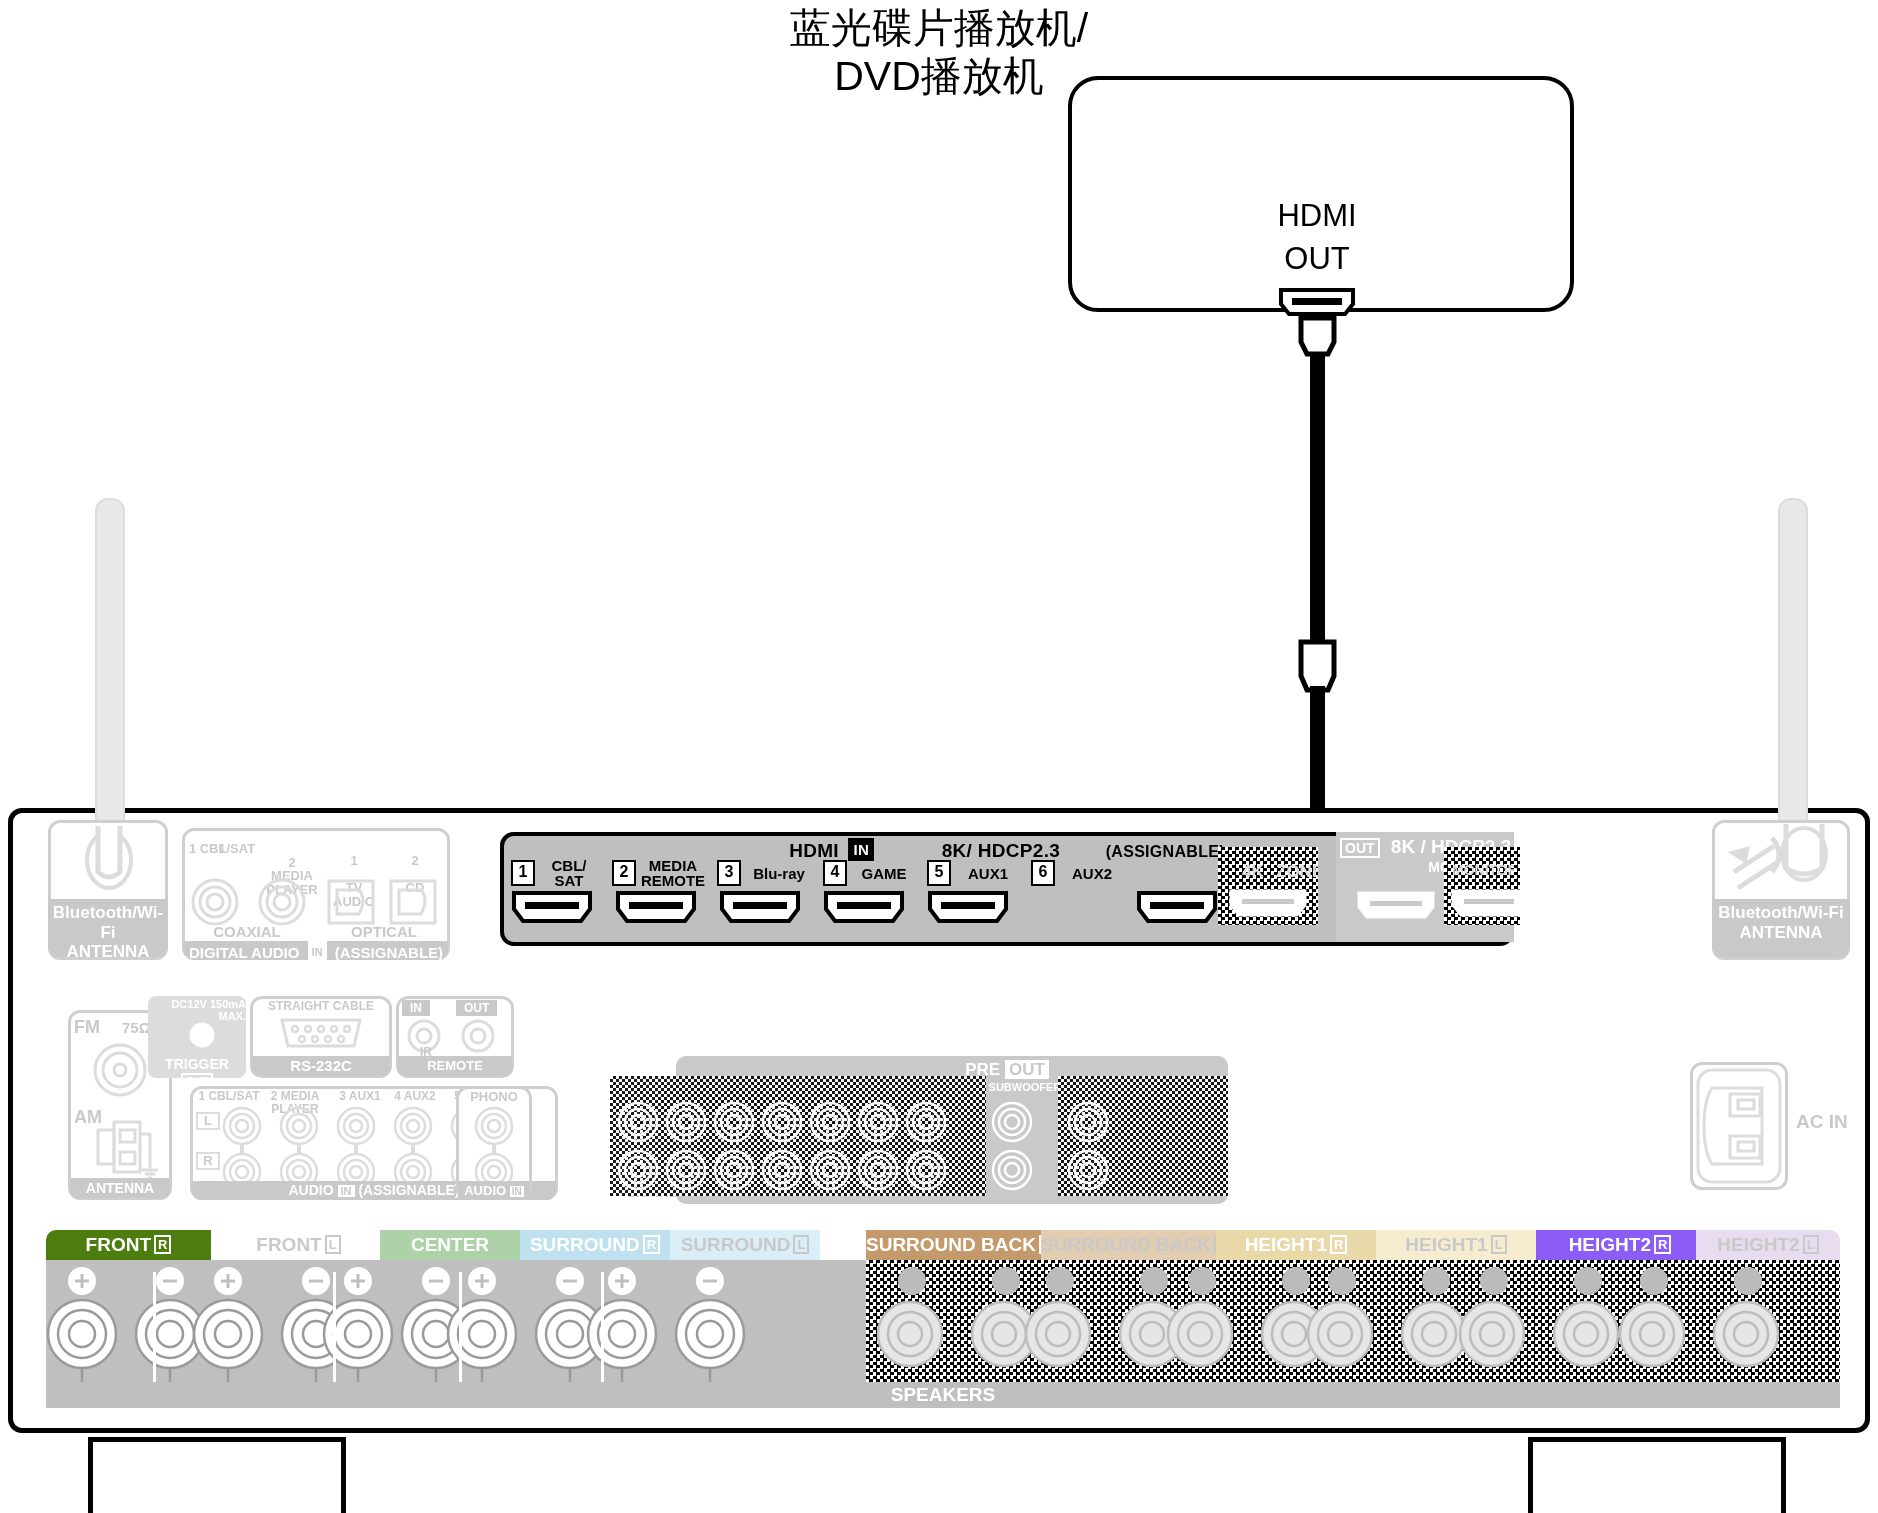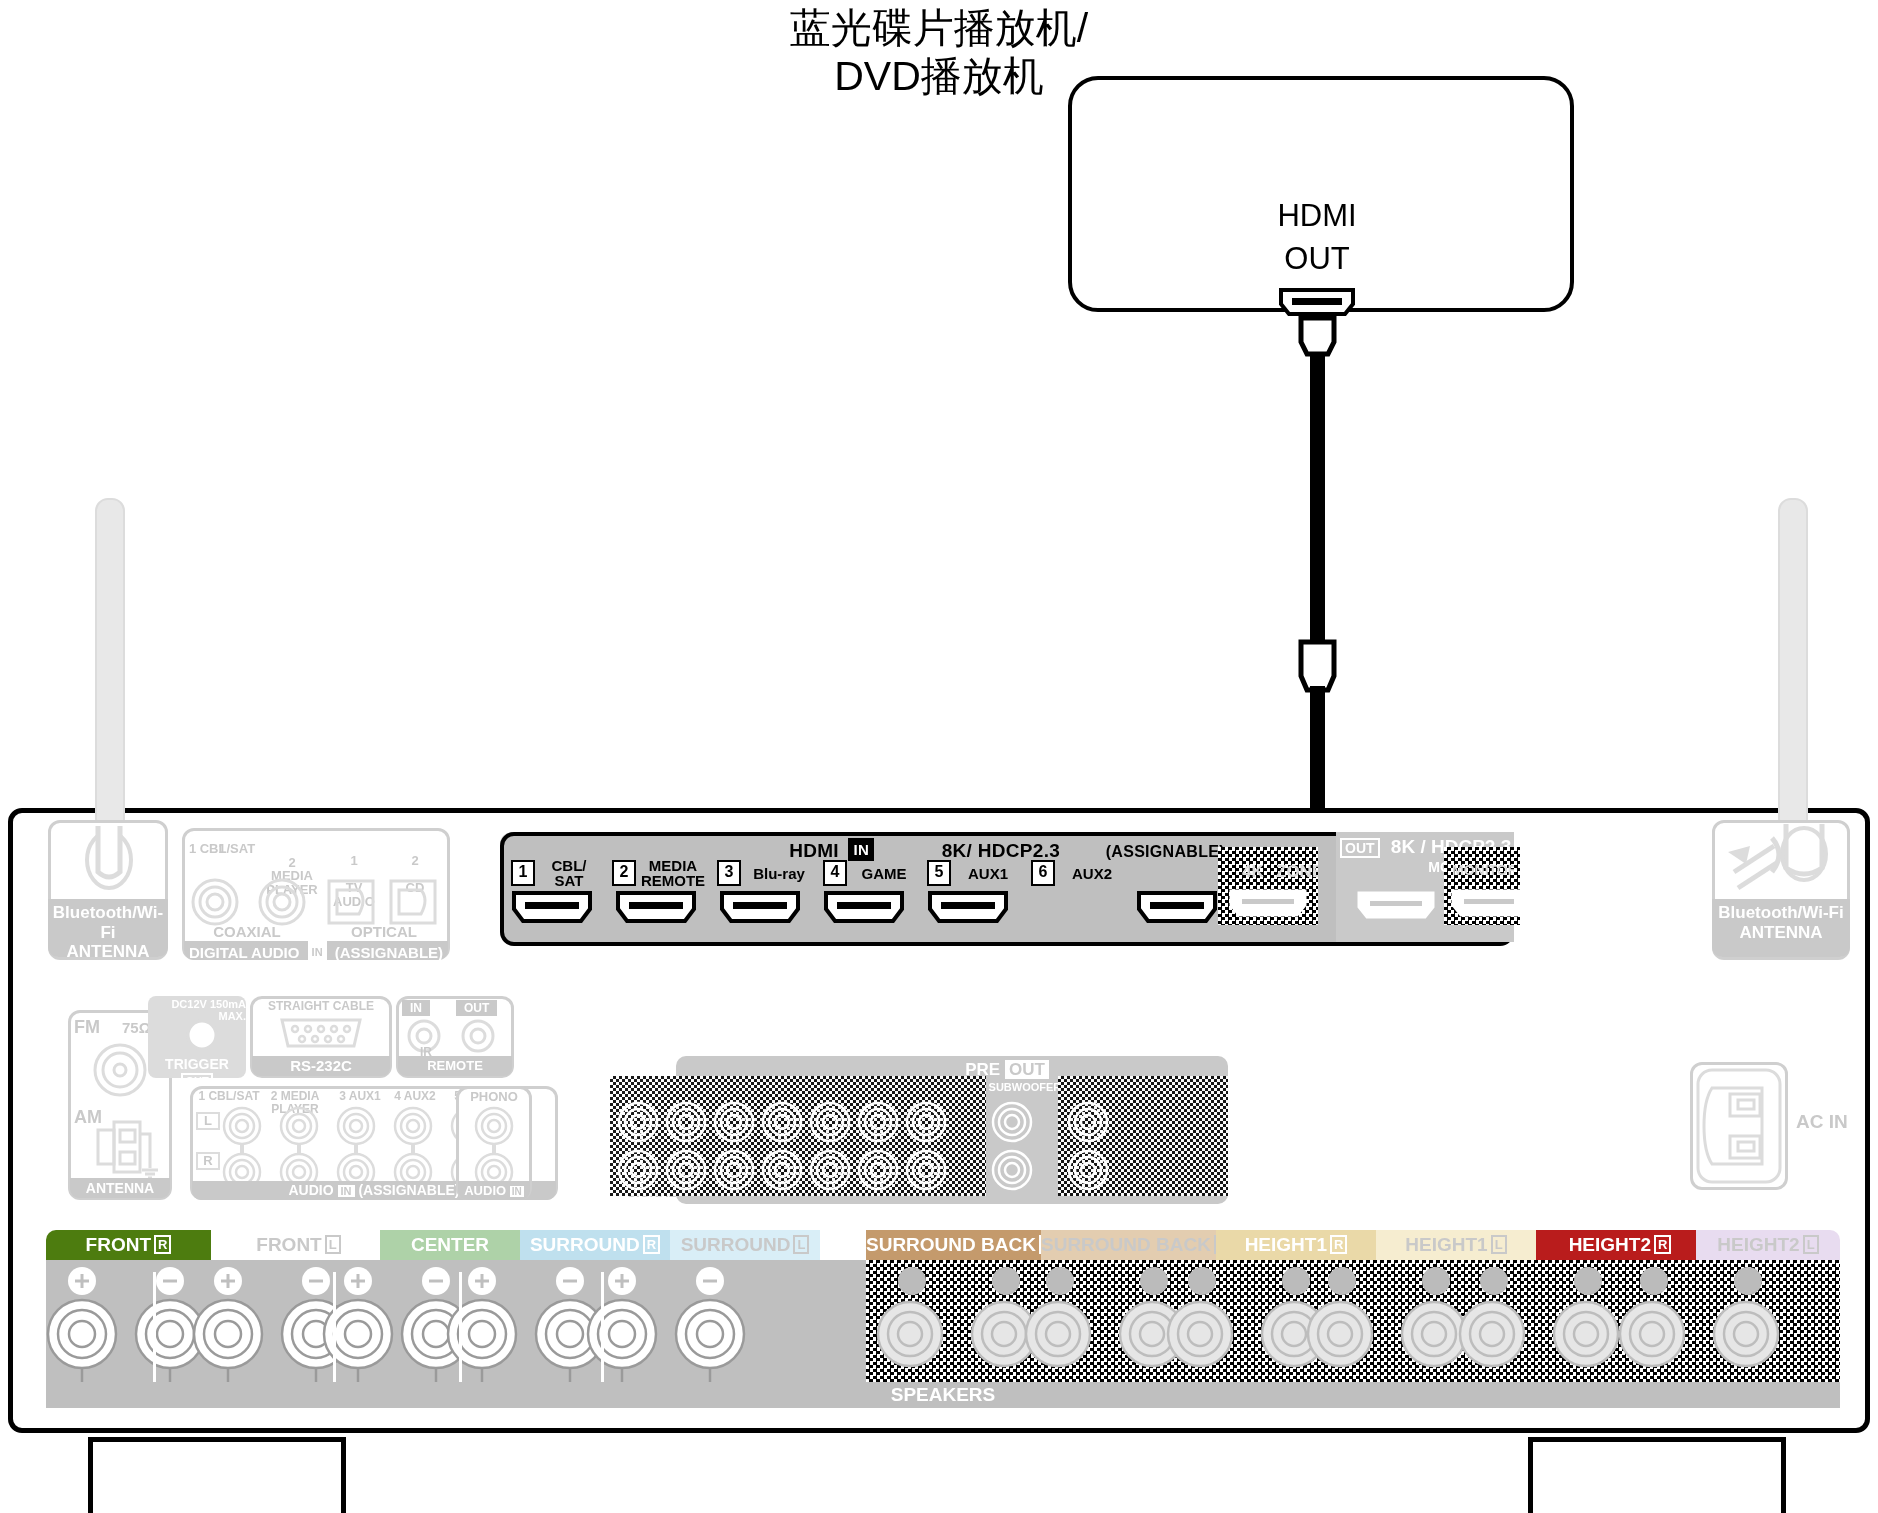--- a/index.html
+++ b/index.html
@@ -537,21 +537,21 @@
 </div>
 <div class="sp-label" style="left:1041px;top:1230px;width:175px;background:#e3cdb0;color:#c9c9c9;">
   <span>SURROUND BACK</span><span class="lr-chip">L</span>
 </div>
 <div class="sp-label" style="left:1216px;top:1230px;width:160px;background:#ead9a8;color:#fff;">
   <span>HEIGHT1</span><span class="lr-chip">R</span>
 </div>
 <div class="sp-label" style="left:1376px;top:1230px;width:160px;background:#f6edd0;color:#c9c9c9;">
   <span>HEIGHT1</span><span class="lr-chip">L</span>
 </div>
-<div class="sp-label" style="left:1536px;top:1230px;width:168px;background:#b91c1c;color:#fff;">
+<div class="sp-label" style="left:1536px;top:1230px;width:168px;background:#8b5cf6;color:#fff;">
   <span>HEIGHT2</span><span class="lr-chip">R</span>
 </div>
 <div class="sp-label" style="left:1696px;top:1230px;width:144px;background:#e8dcf0;color:#c9c9c9;border-radius:0 10px 0 0;">
   <span>HEIGHT2</span><span class="lr-chip">L</span>
 </div>
 
 <div class="abs" style="left:46px;top:1260px;width:820px;height:135px;background:#bfbfbf;"></div>
 <div class="abs dither" style="left:866px;top:1260px;width:974px;height:135px;"></div>
 
 <div class="abs" style="left:46px;top:1264px;width:1794px;height:32px;"></div>

